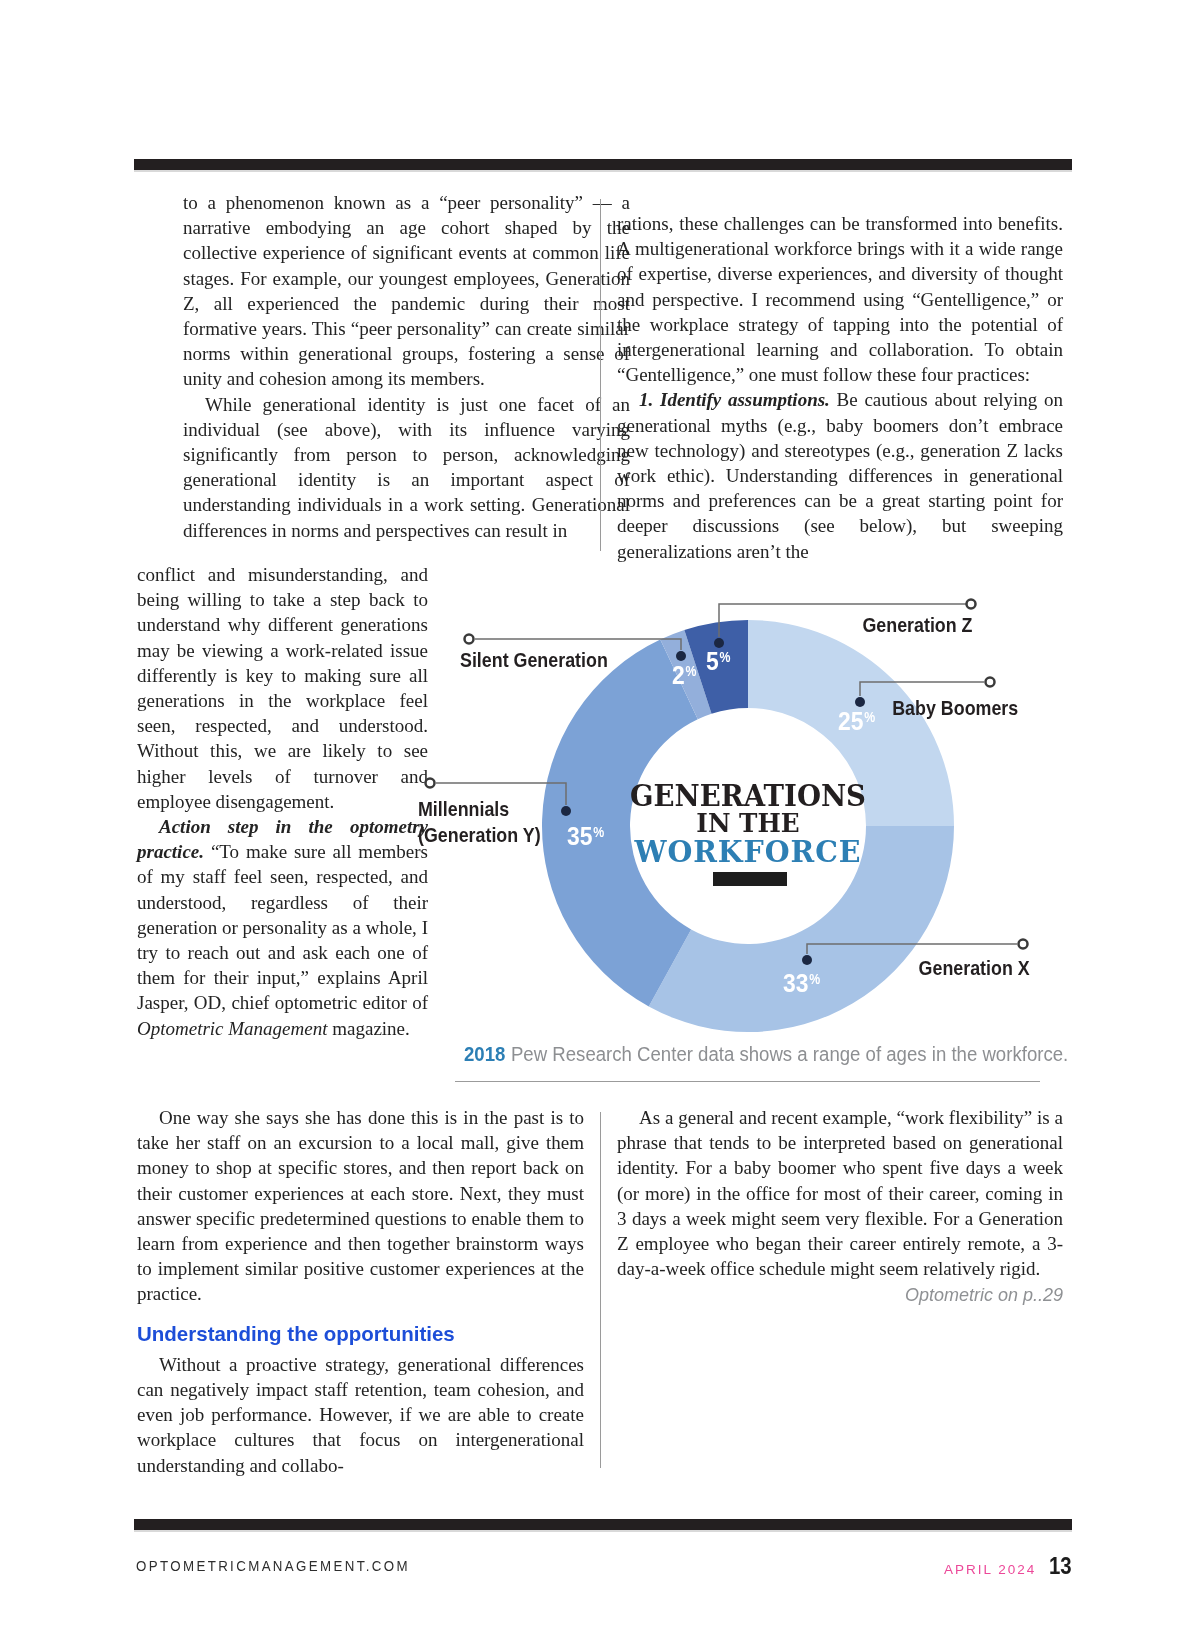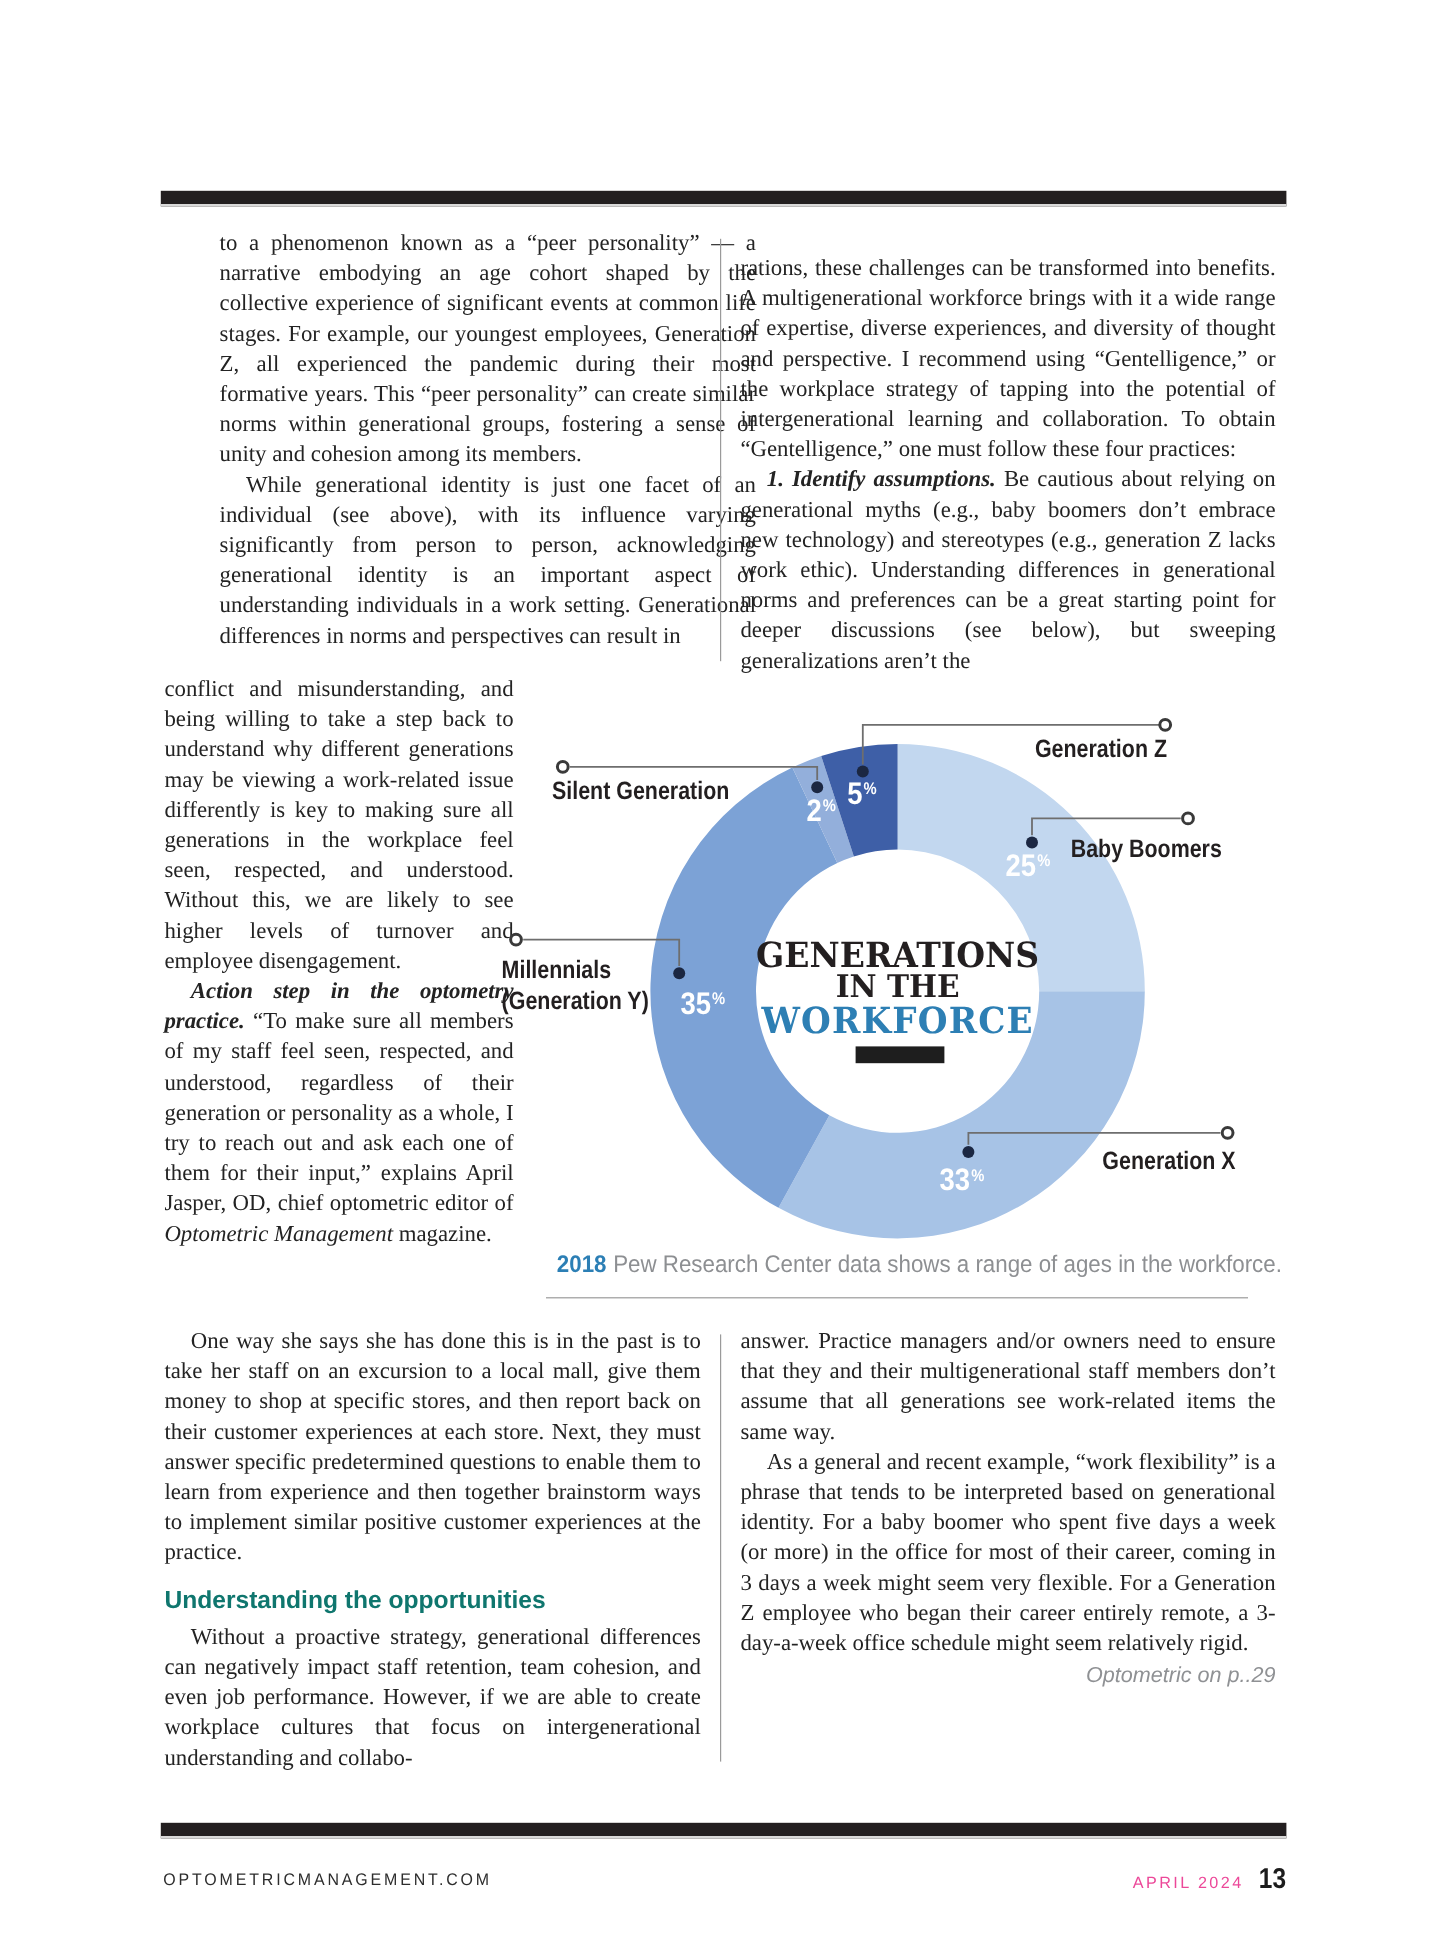--- a/index.html
+++ b/index.html
@@ -11,21 +11,21 @@
 
   .bodytext{position:absolute;font-size:19px;line-height:25.2px;text-align:justify;color:#232323;}
   .bodytext p{margin:0;}
   .ind{text-indent:22px;}
   .lead{font-weight:bold;font-style:italic;}
   .col-divider{position:absolute;width:1px;background:#9a9a9a;}
   .divider-top{left:600px;top:199px;height:352px;}
   .divider-bottom{left:600px;top:1112px;height:356px;}
 
   .section-heading{font-family:"Liberation Sans", sans-serif;font-weight:bold;font-size:20.5px;
-      color:#0f766e;margin:14px 0 6px 0 !important;text-indent:0;}
+      color:#1d4ed8;margin:14px 0 6px 0 !important;text-indent:0;}
   .continued{font-family:"Liberation Sans", sans-serif;font-style:italic;color:#8f9194;
       font-size:18px;text-align:right;margin-top:2px !important;}
 
   
   .chart-svg{position:absolute;left:400px;top:555px;pointer-events:none;}
   .callout-label{position:absolute;font-family:"Liberation Sans", sans-serif;font-weight:bold;
       font-size:21px;color:#231f20;white-space:nowrap;transform:scaleX(0.85);line-height:26px;}
   .origin-left{transform-origin:0 50%;}
   .origin-right{transform-origin:100% 50%;text-align:right;}
   .lbl-silent{left:460px;top:647px;}
@@ -87,21 +87,20 @@
     <p class="section-heading">Understanding the opportunities</p>
     <p class="ind">Without a proactive strategy, generational differences can negatively impact staff retention, team cohesion, and even job performance. However, if we are able to create workplace cultures that focus on intergenerational understanding and collabo-</p>
   </div>
 
   <div class="bodytext" style="left:617px;top:190px;width:446px;margin-top:21px;">
     <p>rations, these challenges can be transformed into benefits. A multigenerational workforce brings with it a wide range of expertise, diverse experiences, and diversity of thought and perspective. I recommend using “Gentelligence,” or the workplace strategy of tapping into the potential of intergenerational learning and collaboration. To obtain “Gentelligence,” one must follow these four practices:</p>
     <p class="ind"><span class="lead">1. Identify assumptions.</span><span> Be cautious about relying on generational myths (e.g., baby boomers don’t embrace new technology) and stereotypes (e.g., generation Z lacks work ethic). Understanding differences in generational norms and preferences can be a great starting point for deeper discussions (see below), but sweeping generalizations aren’t the</span></p>
   </div>
 
   <div class="bodytext" style="left:617px;top:1105px;width:446px;">
-    <p>answer. Practice managers and/or owners need to ensure that they and their multigenerational staff members don’t assume that all generations see work-related items the same way.</p>
     <p class="ind">As a general and recent example, “work flexibility” is a phrase that tends to be interpreted based on generational identity. For a baby boomer who spent five days a week (or more) in the office for most of their career, coming in 3 days a week might seem very flexible. For a Generation Z employee who began their career entirely remote, a 3-day-a-week office schedule might seem relatively rigid.</p>
     <p class="continued">Optometric on p..29</p>
   </div>
 
   <div class="col-divider divider-top"></div>
   <div class="col-divider divider-bottom"></div>
 
   <svg id="donut-svg" class="chart-svg" width="670" height="500" viewBox="400 555 670 500">
       <path d="M 748.00 620.00 A 206 206 0 0 1 954.00 826.00 L 866.00 826.00 A 118 118 0 0 0 748.00 708.00 Z" fill="#c2d7ef"></path>
       <path d="M 954.00 826.00 A 206 206 0 0 1 648.76 1006.52 L 691.15 929.40 A 118 118 0 0 0 866.00 826.00 Z" fill="#a7c3e6"></path>

